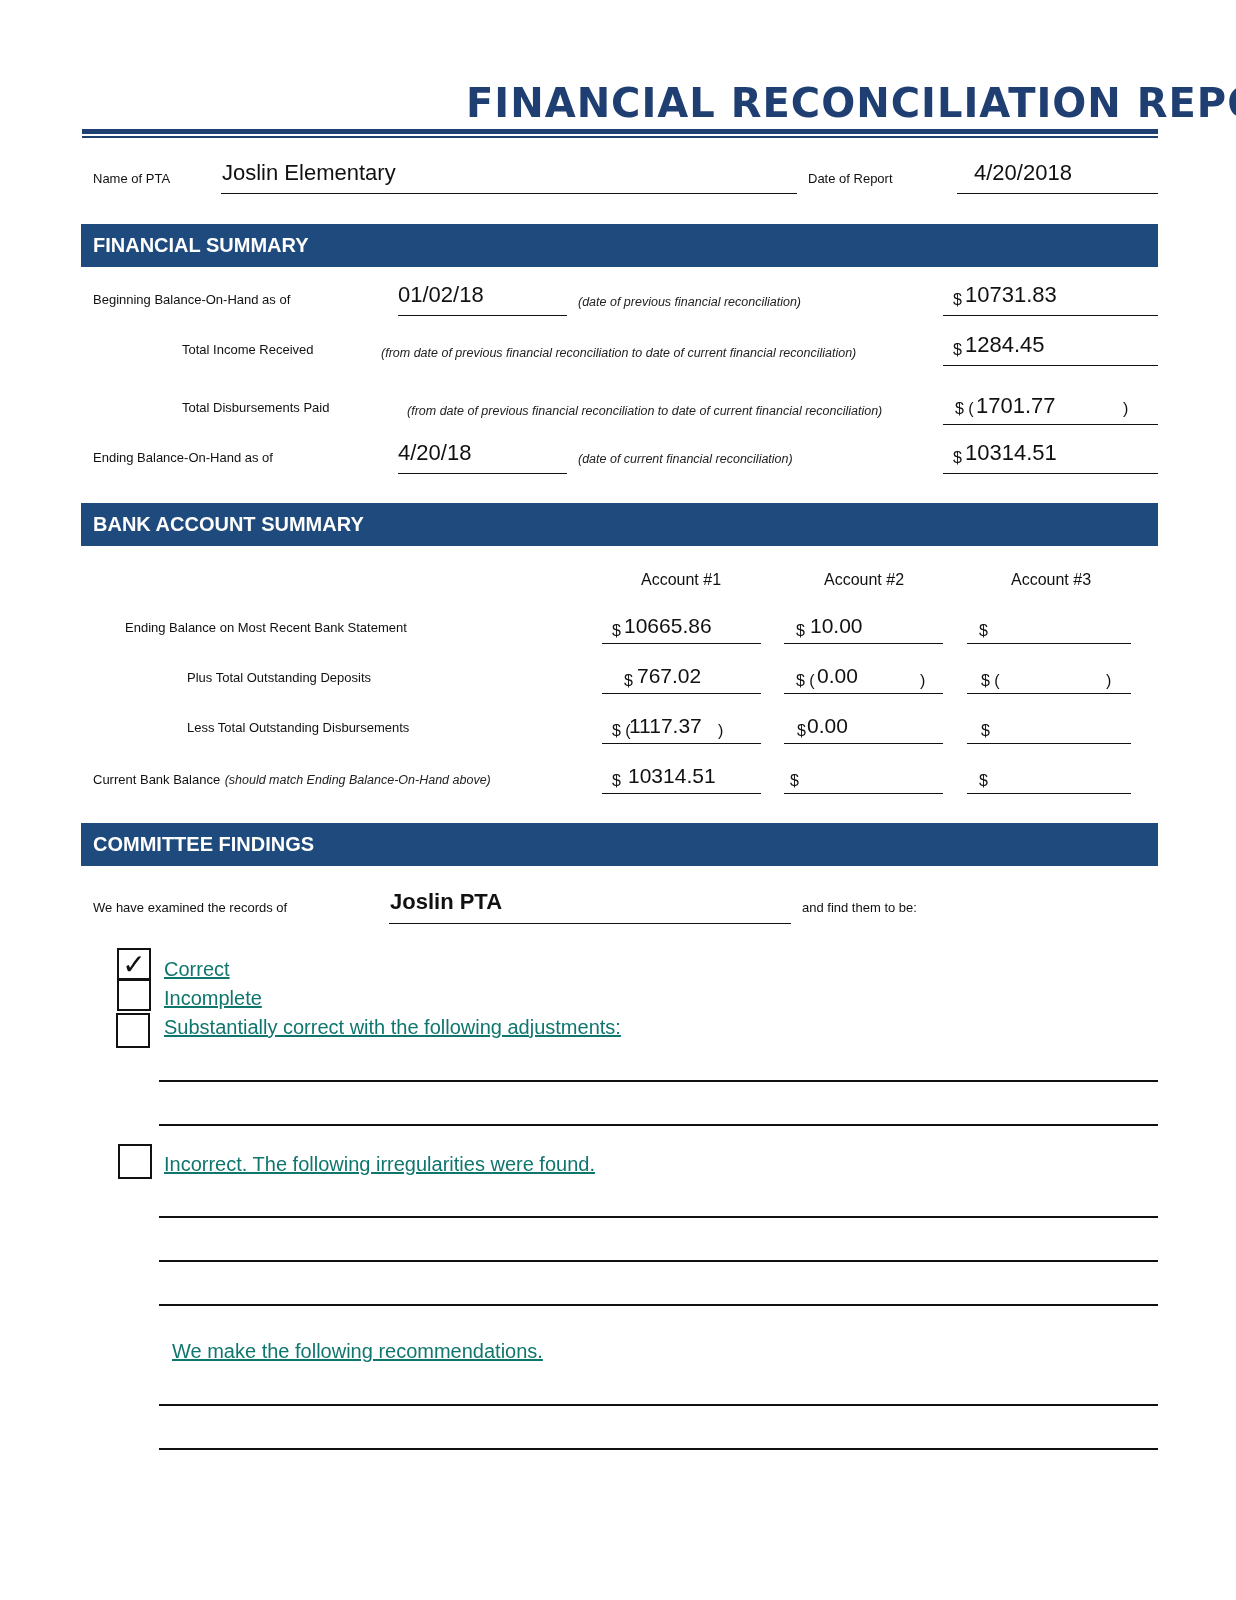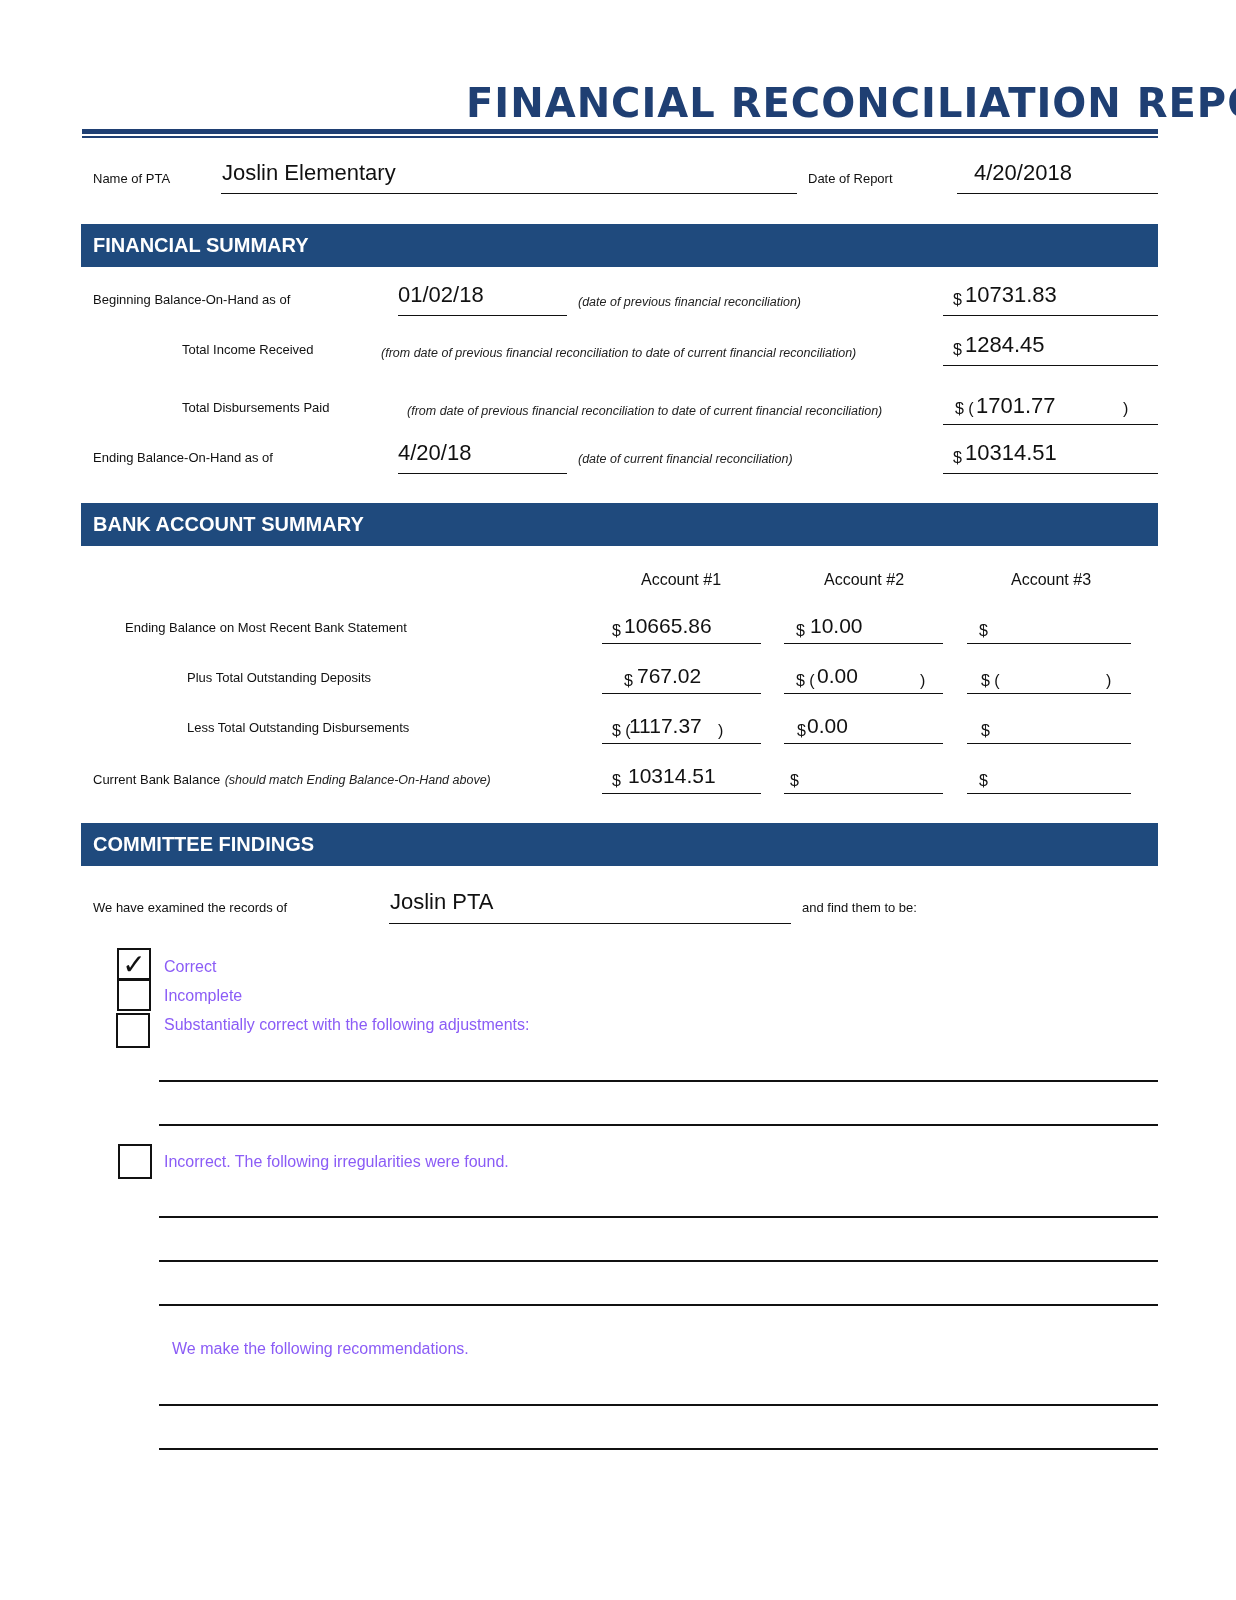--- a/index.html
+++ b/index.html
@@ -17,21 +17,21 @@
     .bar { left: 81px; width: 1077px; height: 43px; background: #1f4a7d; color: #fff;
            font-weight: bold; font-size: 20px; line-height: 43px; padding-left: 12px; box-sizing: border-box; }
     .dollar { font-size: 16px; }
     .field { position: absolute; height: 30px; border-bottom: 1.5px solid #111; box-sizing: border-box; }
     .field .d { position: absolute; bottom: 3px; font-size: 16px; }
     .field .v { position: absolute; bottom: 5px; font-size: 21px; }
     .field .p { position: absolute; bottom: 3px; font-size: 16px; }
     .colhead { font-size: 16px; font-weight: normal; text-align: center; width: 160px; }
     .cb { position: absolute; width: 34px; height: 32px; border: 2px solid #111; box-sizing: border-box; }
     .cb-check { font-size: 28px; line-height: 30px; text-align: center; }
-    .opt { font-size: 16px; color: #8b5cf6; white-space: nowrap; }
+    .opt { font-size: 20px; color: #0f766e; white-space: nowrap; text-decoration: underline; }
     .line { position: absolute; left: 159px; width: 999px; height: 2px; background: #111; }
   </style>
 </head>
 <body>
 
 <div class="abs title">FINANCIAL RECONCILIATION REPORT</div>
 <div class="abs rule-thick"></div>
 <div class="abs rule-thin"></div>
 
 <div class="abs lbl" style="left:93px; top:171px;">Name of PTA</div>
@@ -154,21 +154,21 @@
 <div class="field" style="left:967px; top:764px; width:164px;">
   <span class="d" style="left:12px;">$</span>
   <span class="v" style="left:26px;"></span>
   <span class="p" style="left:138px;"></span>
 </div>
 
 <div class="abs bar" style="top:823px;">COMMITTEE FINDINGS</div>
 
 <div class="abs lbl" style="left:93px; top:900px;">We have examined the records of</div>
 <div class="abs uline" style="left:389px; top:887px; width:402px; height:36px;">
-  <span class="val" style="position:absolute; left:1px; top:2px;">Joslin PTA</span>
+  <span class="val" style="position:absolute; left:1px; top:2px;font-weight:bold;">Joslin PTA</span>
 </div>
 <div class="abs lbl" style="left:802px; top:900px;">and find them to be:</div>
 
 <div class="cb cb-check" style="left:117px; top:948px;">
   <span>✓</span>
 </div>
 <div class="abs opt" style="left:164px; top:958px;">Correct</div>
 
 <div class="cb" style="left:117px; top:979px;"></div>
 <div class="abs opt" style="left:164px; top:987px;">Incomplete</div>

